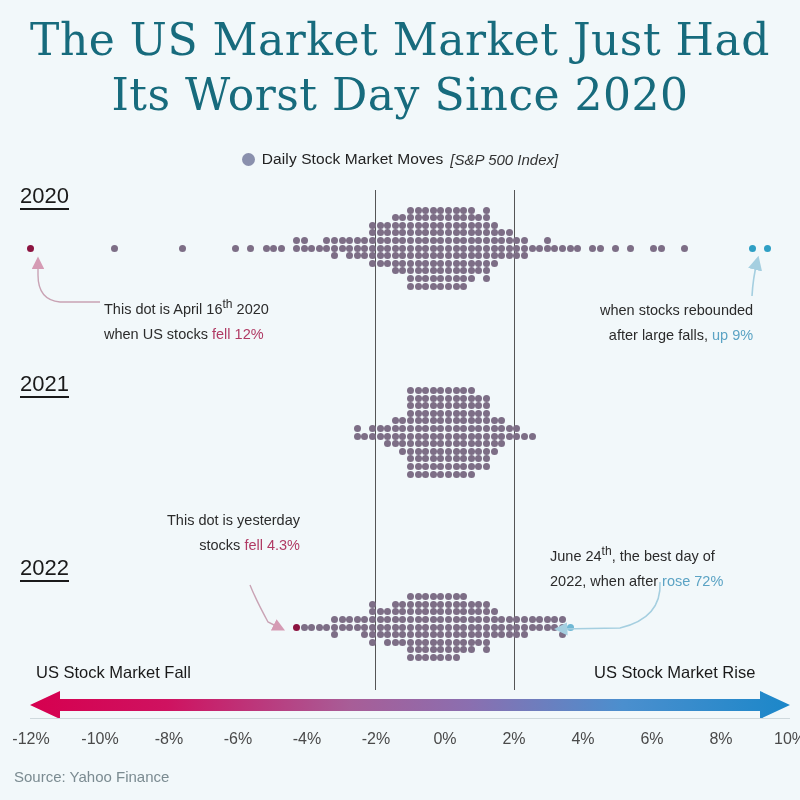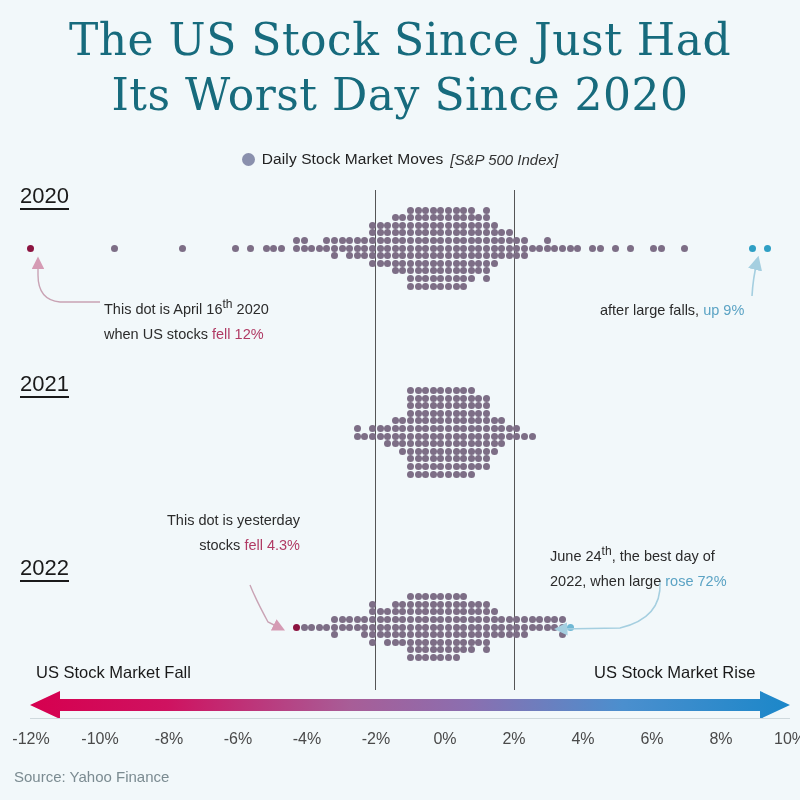--- a/index.html
+++ b/index.html
@@ -117,21 +117,21 @@
   }
   .brand .b1 { color: #2f88a0; }
   .brand .b2 { color: #e8ab73; }
 </style>
 </head>
 <body>
 
 <div id="stage">
 
   <div class="title">
-    <span>The US Stock Since Just Had</span>
+    <span>The US Market Market Just Had</span>
     <span class="l2">Its Worst Day Since 2020</span>
   </div>
 
   <div class="legend">
     <span class="legend-dot"></span>
     <span class="legend-label">Daily Stock Market Moves</span>
     <span class="legend-sub">[S&amp;P 500 Index]</span>
   </div>
 
   <div class="year" id="year-2020">2020</div>
@@ -693,38 +693,39 @@
   <div class="anno" id="anno-march16">
     <div>
       <span>This dot is April 16</span><sup>th</sup><span> 2020</span>
     </div>
     <div>
       <span>when US stocks </span><span class="fall">fell 12%</span>
     </div>
   </div>
 
   <div class="anno" id="anno-rebound">
+    <div>when stocks rebounded</div>
     <div>
       <span>after large falls, </span><span class="rise">up 9%</span>
     </div>
   </div>
 
   <div class="anno" id="anno-yesterday">
     <div>This dot is yesterday</div>
     <div>
       <span>stocks </span><span class="fall">fell 4.3%</span>
     </div>
   </div>
 
   <div class="anno" id="anno-june24">
     <div>
       <span>June 24</span><sup>th</sup><span>, the best day of</span>
     </div>
     <div>
-      <span>2022, when large </span><span class="rise">rose 72%</span>
+      <span>2022, when after </span><span class="rise">rose 72%</span>
     </div>
   </div>
 
   <svg class="arrow-svg" style="left:0;top:0;width:800px;height:800px;">
     <defs>
       <marker id="mk-pink" markerWidth="9" markerHeight="9" refX="5" refY="4.5" orient="auto">
         <path d="M0,0 L9,4.5 L0,9 Z" fill="#d59bb4"></path>
       </marker>
       <marker id="mk-blue" markerWidth="9" markerHeight="9" refX="5" refY="4.5" orient="auto">
         <path d="M0,0 L9,4.5 L0,9 Z" fill="#a5cfe0"></path>

